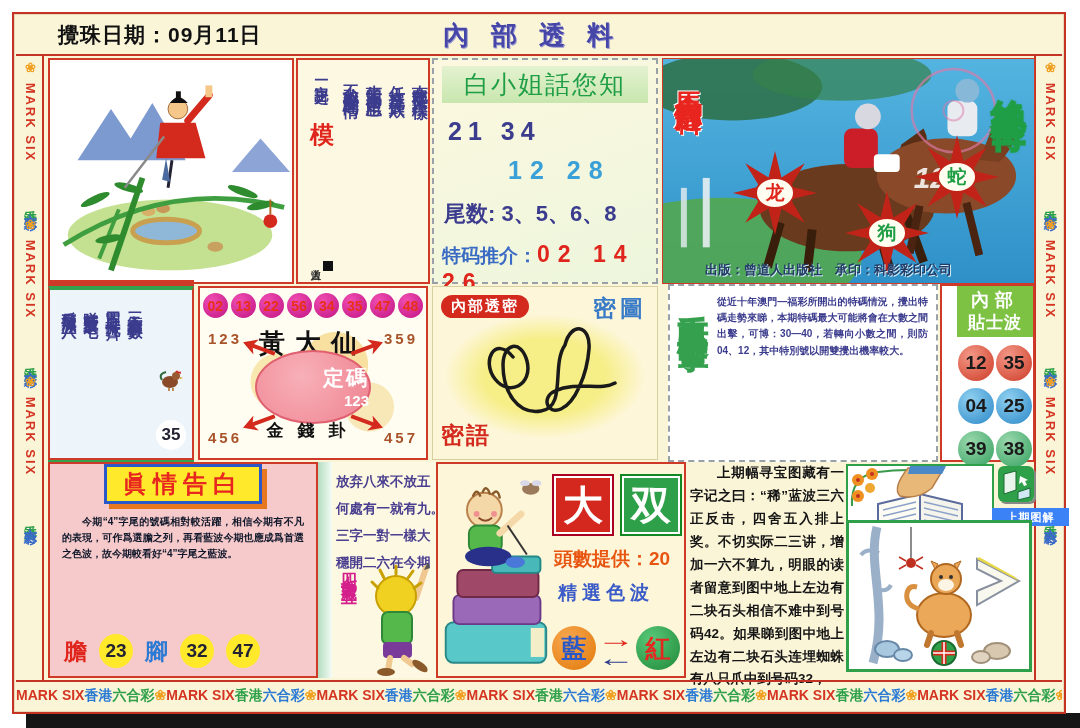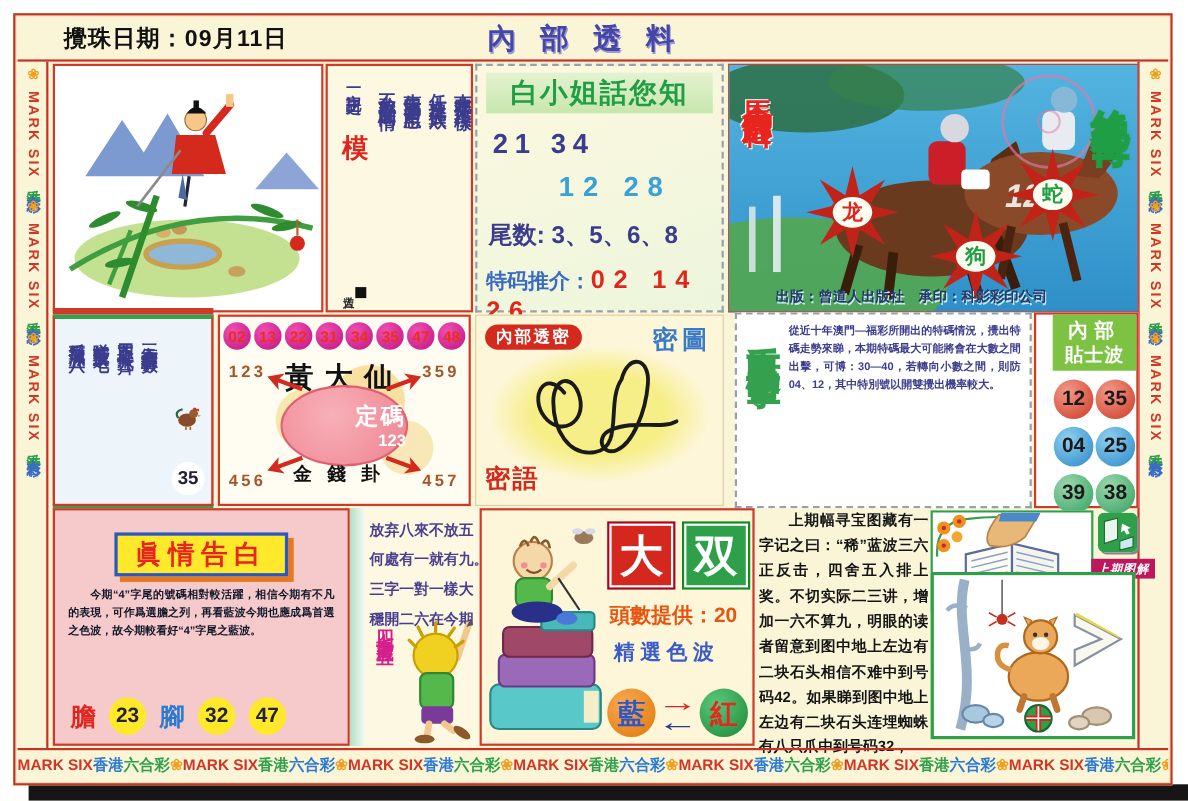--- a/index.html
+++ b/index.html
@@ -19,21 +19,21 @@
   .hdr-issue { background:#2b7fd4; color:#fff; font-size:15px; font-weight:bold; border-radius:12px; padding:3px 10px; }
   .hdr-edition { background:#ffe92a; color:#e0251c; font-size:15px; font-weight:bold; padding:3px 6px; font-style:italic; }
 
   
   .strip-l { left:16px; top:56px; width:28px; height:624px; border-right:2px solid #c53325; overflow:hidden; }
   .strip-r { left:1034px; top:56px; width:28px; height:624px; border-left:2px solid #c53325; overflow:hidden; }
   .vseg { writing-mode:vertical-rl; font-size:13px; font-weight:bold; letter-spacing:2px; padding:4px 0; margin-left:5px; white-space:nowrap; }
   .strip-b { left:16px; top:680px; width:1046px; height:30px; border-top:2px solid #c53325; display:flex; align-items:center; justify-content:space-around; overflow:hidden; }
   .seg { font-size:14px; font-weight:bold; white-space:nowrap; }
   .seg .m, .vseg .m { color:#d43522; }
-  .seg .h, .vseg .h { color:#2a7ad4; }
+  .seg .h, .vseg .h { color:#2a7ad4;margin-top:37px; }
   .seg .l, .vseg .l { color:#2ea04a; }
   .seg .f, .vseg .f { color:#f0a020; }
   .seg:nth-child(even) .h { color:#2ea04a; }
   .seg:nth-child(even) .l { color:#2a7ad4; }
   .vseg .h { color:#2ea04a; } .vseg .l { color:#3a6bc8; }
 
   
   .content { left:44px; top:54px; width:990px; height:628px; }
   .panel { position:absolute; background:#fdf8e2; border:2px solid #cf3a28; }
 
@@ -41,21 +41,21 @@
   .painting { left:4px; top:4px; width:246px; height:226px; background:#fff; box-shadow:inset 0 0 0 3px #fff, inset 0 0 0 6px #35a14f; }
   .poem { left:252px; top:4px; width:134px; height:226px; padding:12px 6px 8px 8px; display:flex; }
   .poem-label { writing-mode:vertical-rl; text-orientation:upright; font-weight:bold; font-size:14px; color:#3c3c8e; letter-spacing:2px; }
   .poem-char { color:#e0251c; font-size:24px; font-weight:bold; margin-top:4px; }
   .poem-cols { flex:1; writing-mode:vertical-rl; text-orientation:upright; font-size:16px; font-weight:bold; color:#3c3c8e; letter-spacing:3px; display:block; }
   .poem-col { margin:0 2px; }
   .poem-sig { position:absolute; left:10px; bottom:8px; writing-mode:vertical-rl; font-size:11px; color:#222; font-family:"Liberation Serif",serif; }
   .poem-sig::before { content:""; display:block; width:10px; height:10px; background:#111; margin-bottom:3px; }
 
   .baixj { left:388px; top:4px; width:226px; height:226px; border:2px dashed #9aa0a8; background:linear-gradient(160deg,#fdf8e0,#ecf6dc); padding:6px 8px; }
-  .baixj-title { background:linear-gradient(#e4f2d0,#c8e6ae); color:#1f9e45; font-size:25px; font-weight:bold; text-align:center; letter-spacing:2px; padding:2px 0; }
+  .baixj-title { background:linear-gradient(#e4f2d0,#c8e6ae); color:#1f9e45; font-size:25px; font-weight:normal; text-align:center; letter-spacing:2px; padding:2px 0; }
   .bx-line1 { color:#3c3c8e; font-size:25px; font-weight:bold; margin:14px 0 0 6px; letter-spacing:6px; }
   .bx-line2 { color:#3aa0d8; font-size:25px; font-weight:bold; margin:10px 0 0 66px; letter-spacing:8px; }
   .bx-tails { color:#3c3c8e; font-size:22px; font-weight:bold; margin:14px 0 0 2px; }
   .bx-rec { margin-top:12px; font-weight:bold; }
   .bx-rec .lbl { color:#3a6bc4; font-size:19px; font-family:"Liberation Serif",serif; }
   .bx-rec .val { color:#e0251c; font-size:23px; letter-spacing:8px; }
 
   .horse { left:618px; top:4px; width:373px; height:226px; border:1px solid #cf3a28; overflow:hidden; background:#45aede; }
   .horse-left-title { position:absolute; left:6px; top:10px; writing-mode:vertical-rl; text-orientation:upright; color:#e8251f; font-size:28px; font-weight:900; letter-spacing:3px; text-shadow:1px 1px 0 #fff,-1px -1px 0 #fff; }
   .horse-right-title { position:absolute; right:2px; top:14px; writing-mode:vertical-rl; text-orientation:upright; color:#fff; font-size:34px; font-weight:900; letter-spacing:6px; -webkit-text-stroke:2px #1f9e45; text-shadow:0 0 3px #1f9e45; }
@@ -102,21 +102,21 @@
   .tsb-head { background:#7dc242; color:#fff; font-weight:bold; text-align:center; padding:3px 0 4px; line-height:1.25; }
   .tsb-head .l1 { font-size:18px; letter-spacing:6px; } .tsb-head .l2 { font-size:17px; letter-spacing:1px; }
   .tsb-grid { display:grid; grid-template-columns:1fr 1fr; justify-items:center; row-gap:7px; padding-top:8px; }
   .tsb-ball { width:36px; height:36px; border-radius:50%; display:flex; align-items:center; justify-content:center; color:#1a1a1a; font-size:19px; font-weight:bold; }
   .tsb-red { background:radial-gradient(circle at 35% 30%, #f49888, #cc3a24); }
   .tsb-blue { background:radial-gradient(circle at 35% 30%, #90d0f0, #2a88c8); }
   .tsb-green { background:radial-gradient(circle at 35% 30%, #9ad8ac, #34a060); }
 
   
   .zqgb { left:4px; top:408px; width:270px; height:216px; background:#f6c9ca; }
-  .zqgb-titlewrap { display:flex; justify-content:center; margin-top:20px;border-radius:14px; }
+  .zqgb-titlewrap { display:flex; justify-content:center; margin-top:0;border-radius:14px; }
   .zqgb-title { background:#ffe92a; border:3px solid #2b58c8; box-shadow:5px 5px 0 #e87820; color:#e8251f; font-size:24px; font-weight:900; letter-spacing:6px; padding:1px 16px; }
   .zqgb-body { color:#0f172a; font-size:10px; font-weight:bold; line-height:1.62; padding:10px 12px 0; text-align:justify; text-indent:2em; }
   .zqgb-row { position:absolute; left:14px; right:10px; bottom:8px; display:flex; align-items:center; gap:12px; }
   .zq-dan { color:#e0251c; font-size:23px; font-weight:900; }
   .zq-jiao { color:#2a7ad4; font-size:23px; font-weight:900; }
   .zq-circ { width:34px; height:34px; border-radius:50%; background:#ffe92a; color:#223; font-size:19px; font-weight:bold; display:flex; align-items:center; justify-content:center; }
 
   .divider { left:274px; top:408px; width:14px; height:216px; background:linear-gradient(to right,#b4ddc0,#f4fbf6); position:absolute; }
 
   .midcol { left:288px; top:408px; width:104px; height:216px; background:#fdf8e2; padding:6px 4px; }
@@ -138,21 +138,21 @@
   .dash-ball.red { background:radial-gradient(circle at 35% 30%,#58c878,#1e8838); color:#e8251f; }
   .dash-arrows { display:flex; flex-direction:column; line-height:0.8; font-weight:900; }
   .dash-arrows .a1 { color:#e0251c; font-size:24px; transform:scaleX(1.6); }
   .dash-arrows .a2 { color:#2b3a8c; font-size:24px; transform:scaleX(1.6); }
 
   .lastp { left:646px; top:408px; width:154px; height:216px; background:#fbf5d8; color:#141414; font-size:13.5px; font-weight:bold; line-height:1.7; text-align:justify; position:absolute; }
   .lastp .ind { text-indent:2em; }
 
   .bookp { left:802px; top:410px; width:148px; height:92px; background:#fff; border:2px solid #2ea04a; position:absolute; }
   .lasticon { left:954px; top:412px; width:36px; height:36px; position:absolute; border-radius:6px; overflow:hidden; box-shadow:2px 2px 0 #888; }
-  .lastlabel { left:948px; top:454px; width:58px; height:18px; position:absolute; background:#be185d; color:#fff; font-size:11px; font-weight:bold; display:flex; align-items:center; justify-content:center; letter-spacing:1px;font-style:italic; }
+  .lastlabel { left:948px; top:454px; width:77px; height:18px; position:absolute; background:#3b82f6; color:#fff; font-size:11px; font-weight:bold; display:flex; align-items:center; justify-content:center; letter-spacing:1px; }
   .tigerp { left:802px; top:466px; width:186px; height:152px; background:#fff; border:3px solid #2ea04a; position:absolute; }
 </style>
 </head>
 <body>
 
 <div class="abs shadow-bottom"></div>
 <div class="abs frame"></div>
 
 <div class="abs header">
   <div class="hdr-date">攪珠日期：09月11日</div>
@@ -290,21 +290,21 @@
         <line x1="15" y1="20" x2="15" y2="23" stroke="#b06820" stroke-width="1.5"></line>
     </svg>
     <div class="fanti-num">35</div>
   </div>
 
   <div class="panel hdx">
     <div class="hdx-balls">
       <div class="hdx-ball">02</div>
       <div class="hdx-ball">13</div>
       <div class="hdx-ball">22</div>
-      <div class="hdx-ball">31</div>
+      <div class="hdx-ball">56</div>
       <div class="hdx-ball">34</div>
       <div class="hdx-ball">35</div>
       <div class="hdx-ball">47</div>
       <div class="hdx-ball">48</div>
     </div>
     <div class="hdx-title">黃大仙</div>
     <div class="hdx-corner hdx-tl">123</div>
     <div class="hdx-corner hdx-tr">359</div>
     <div class="hdx-corner hdx-bl">456</div>
     <div class="hdx-corner hdx-br">457</div>

